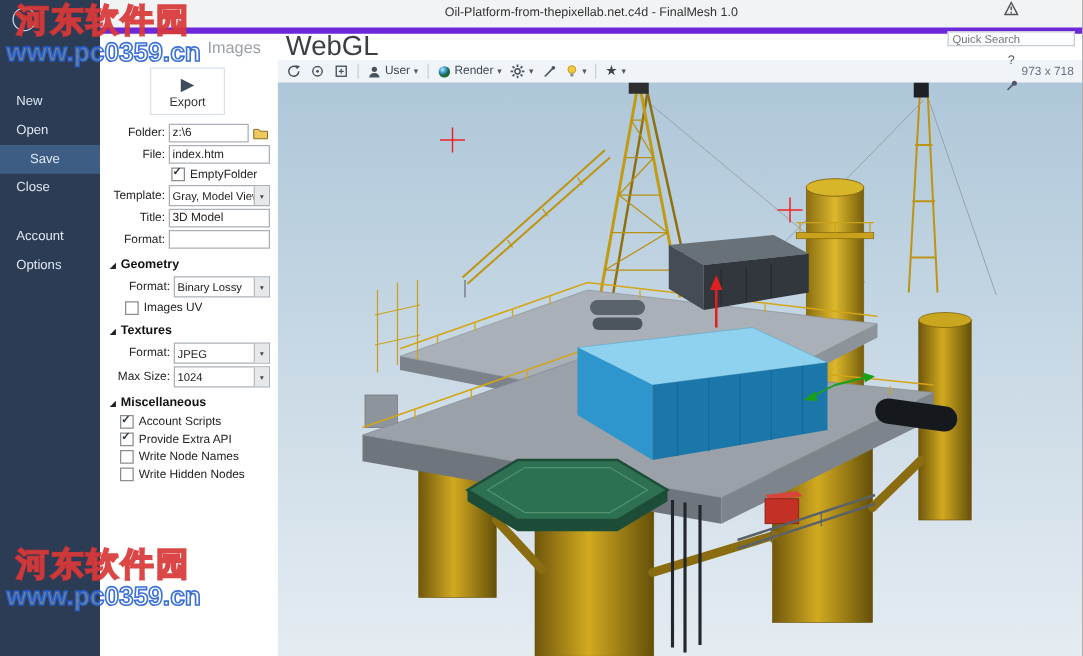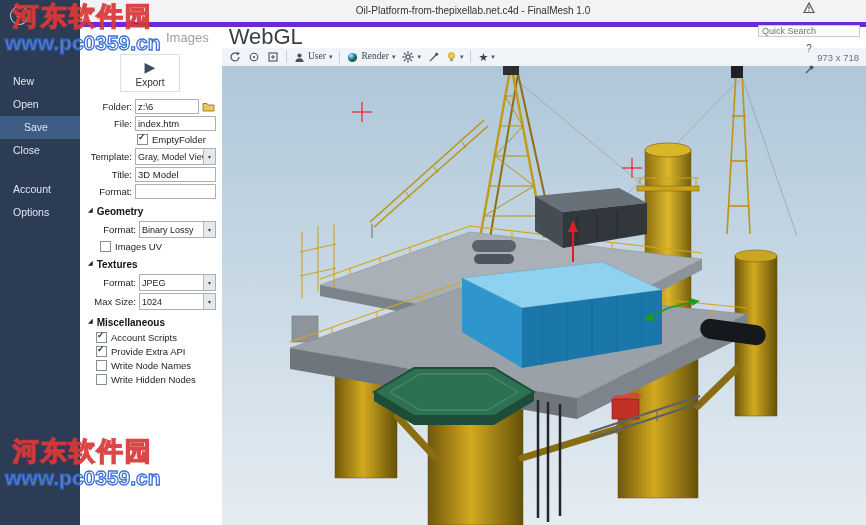--- a/index.html
+++ b/index.html
@@ -47,29 +47,29 @@
   .combo-text{flex:1;font-size:9px;padding-left:2px;white-space:nowrap;overflow:hidden;color:#222;}
   .combo-btn{width:11px;align-self:stretch;background:#e6e9ec;border-left:1px solid #b7bcc2;
              display:flex;align-items:center;justify-content:center;font-size:6px;color:#444;}
   .folder-btn{width:15px;height:15px;margin-left:2px;display:flex;align-items:center;justify-content:center;cursor:pointer;}
   .chkrow{display:flex;align-items:center;gap:4px;margin:3px 0 3px 51px;}
   .chkrow.misc{margin-left:10px;}
   .cb{width:9px;height:9px;border:1px solid #878d94;background:#fff;position:relative;flex:none;cursor:pointer;}
   .cb.on::after{content:"✓";position:absolute;top:-3px;left:0px;font-size:9px;font-weight:bold;color:#2a2f35;}
   .cb-label{font-size:9.5px;color:#222;}
   .sec-3d{font-size:12.5px;color:#2e74b5;margin:7px 0 4px 0;}
-  .subhead{display:flex;gap:4px;font-size:10px;font-weight:bold;color:#111;margin:7px 0 4px 2px;}
+  .subhead{display:flex;align-items:center;gap:4px;font-size:10px;font-weight:bold;color:#111;margin:7px 0 4px 2px;}
   .subhead .tri{font-size:6px;color:#222;}
   .sub-ind{margin-left:4px;}
 
   
   .viewport{position:absolute;left:222px;top:48px;right:0;bottom:0;}
   .vp-toolbar{height:18px;background:#f0f4f8;border-bottom:1px solid #ccd4dc;display:flex;align-items:center;
               gap:7px;padding:0 7px;font-size:9.5px;color:#3c4752;}
-  .vp-btn{display:flex;align-items:center;gap:3px;cursor:pointer;line-height:1;font-family:Liberation Serif, serif;}
+  .vp-btn{display:flex;align-items:center;gap:3px;cursor:pointer;line-height:1;}
   .vp-sep{width:1px;height:12px;background:#c5cdd5;}
   .vp-size{margin-left:auto;color:#667080;font-size:9.5px;}
   .star-glyph{font-size:11px;color:#3c434a;line-height:1;}
   .scene-wrap{position:absolute;left:0;top:18px;right:0;bottom:0;cursor:grab;}
   .scene-wrap svg{display:block;}
 
   
   .wm{position:absolute;left:5px;z-index:50;pointer-events:none;line-height:1.1;font-weight:bold;}
   .wm .cn{font-size:26px;letter-spacing:2px;color:rgba(255,255,255,0.35);text-align:center;
           -webkit-text-stroke:1.5px rgba(215,50,50,0.9);}

